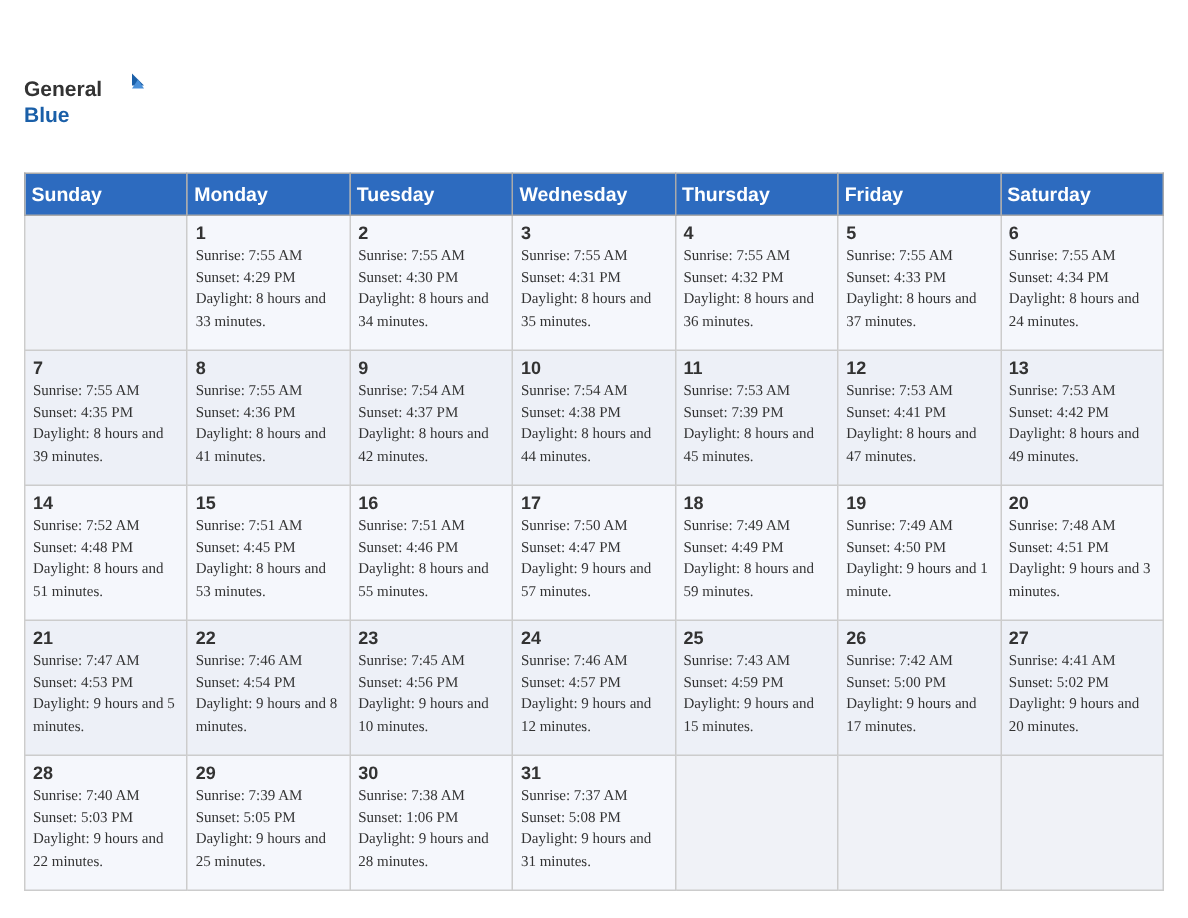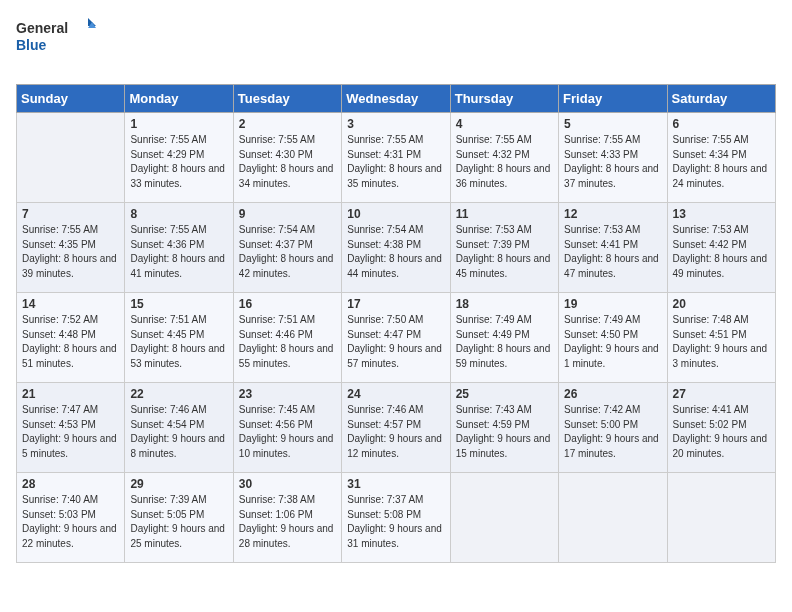--- a/index.html
+++ b/index.html
@@ -8,20 +8,21 @@
       background: #fff;
       width: 792px;
       min-height: 612px;
       padding: 16px;
     }
     .header {
       display: flex;
       justify-content: space-between;
       align-items: flex-start;
       margin-bottom: 10px;
+      margin-top: 31px;
     }
     .logo {
       display: flex;
       align-items: center;
     }
     .title-block {
       text-align: right;
     }
     .month-title {
       font-size: 32px;
@@ -65,20 +66,21 @@
     .day-num {
       font-weight: bold;
       font-size: 12px;
       display: block;
       margin-bottom: 2px;
     }
     .day-info {
       font-size: 10px;
       line-height: 1.45;
       color: #333;
+      font-family: Liberation Serif, serif;
     }
     .empty-cell {
       background: #f0f2f7 !important;
     }
   </style>
 </head>
 <body>
 
 <div class="header">
   <div class="logo">

